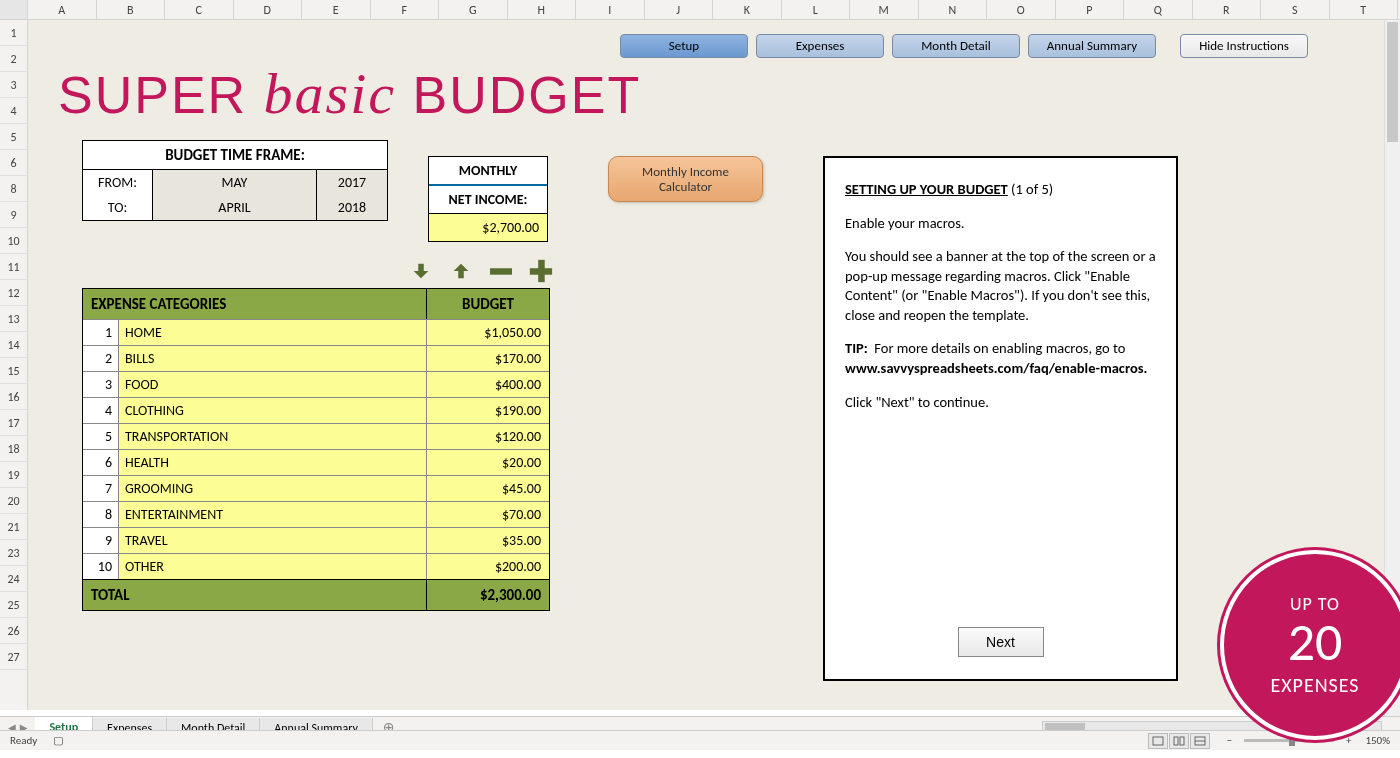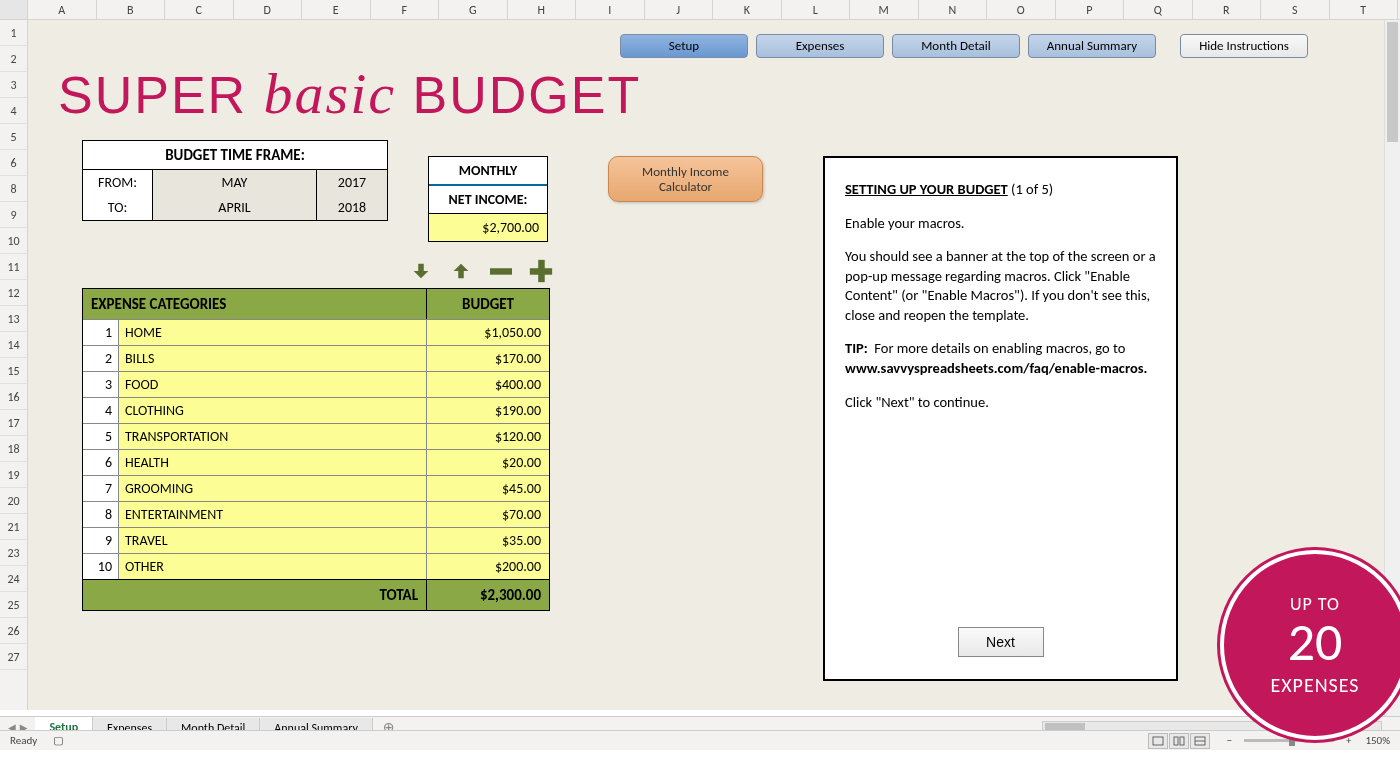--- a/index.html
+++ b/index.html
@@ -60,21 +60,21 @@
 .cat-header { display: flex; background: #8ba847; font-weight: bold; font-size: 15px; }
 .cat-header > div { padding: 6px 8px; }
 .cat-h1 { width: 344px; border-right: 1px solid #000; }
 .cat-h2 { width: 122px; text-align: center; }
 .cat-row { display: flex; border-top: 1px solid #888; background: #fff; }
 .cat-num { width: 36px; text-align: right; padding: 4px 6px; border-right: 1px solid #888; font-size: 14px; }
 .cat-name { width: 308px; padding: 4px 6px; background: #fdfd96; border-right: 1px solid #888; font-size: 14px; }
 .cat-amt { width: 122px; text-align: right; padding: 4px 8px; background: #fdfd96; font-size: 14px; }
 .cat-total { display: flex; border-top: 1px solid #000; background: #8ba847; font-weight: bold; font-size: 15px; }
 .cat-total > div { padding: 6px 8px; }
-.cat-t1 { width: 344px; border-right: 1px solid #000; text-align: right; }
+.cat-t1 { width: 344px; border-right: 1px solid #000; }
 .cat-t2 { width: 122px; text-align: right; }
 
 
 .badge { position: absolute; bottom: -30px; right: -10px; width: 190px; height: 190px; border-radius: 50%; background: #c2185b; border: 4px solid #fff; box-shadow: 0 0 0 3px #c2185b; display: flex; flex-direction: column; align-items: center; justify-content: center; color: #fff; z-index: 10; }
 .badge .l1 { font-size: 18px; letter-spacing: 1px; }
 .badge .l2 { font-size: 54px; font-weight: 300; line-height: 1; }
 .badge .l3 { font-size: 20px; letter-spacing: 1px; margin-top: 4px; }
 
 
 .sheet-tabs-bar { position: absolute; bottom: 20px; left: 0; right: 0; height: 22px; background: #f3f2f1; border-top: 1px solid #ccc; display: flex; align-items: center; }

